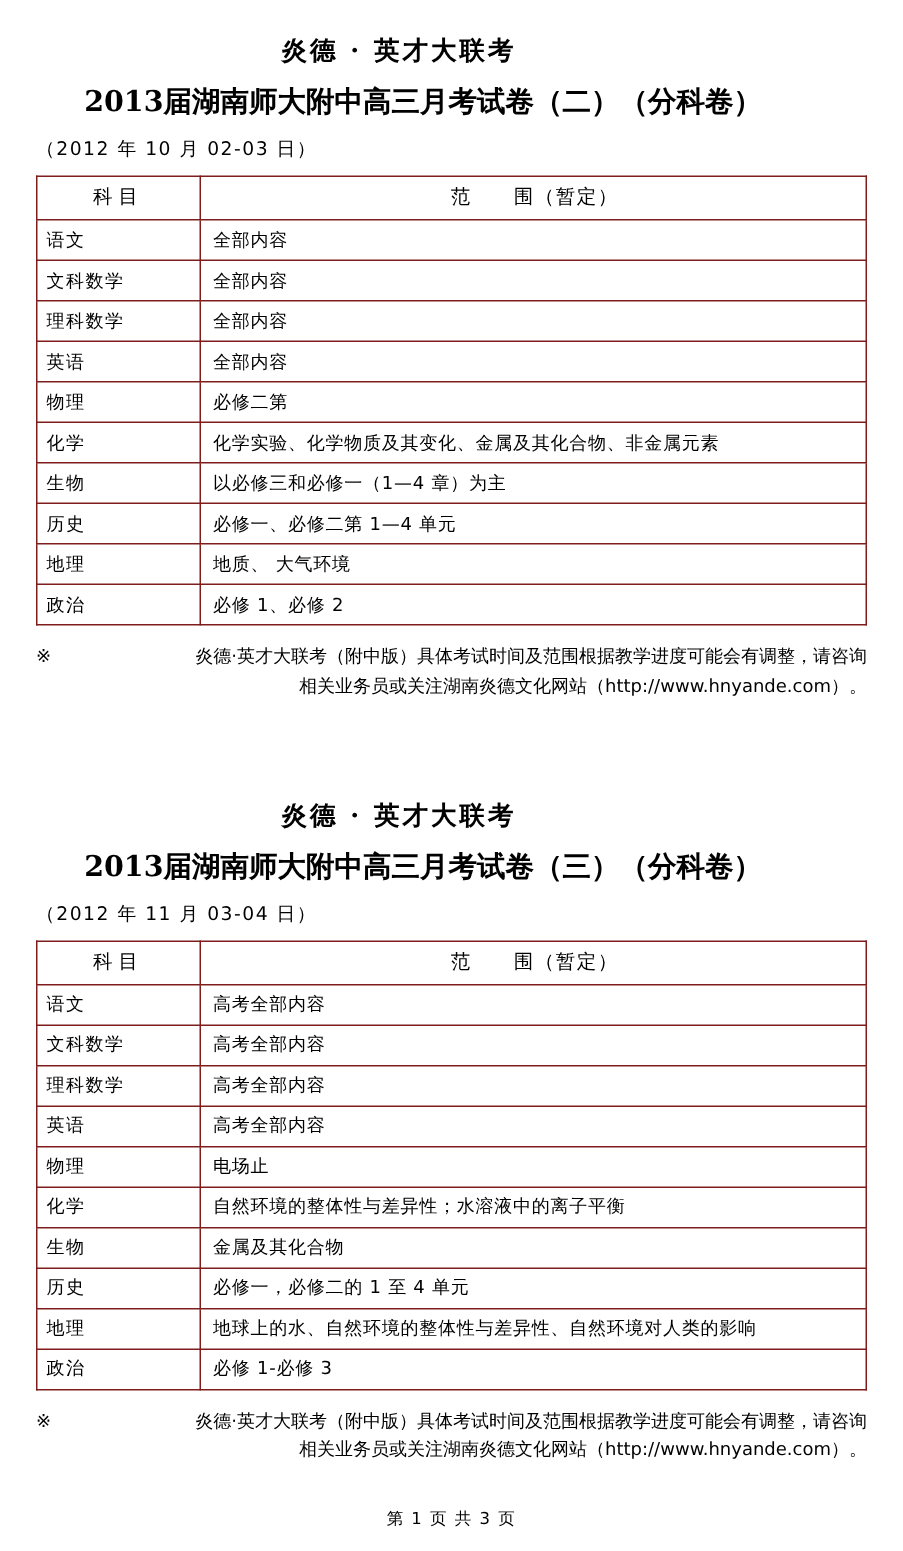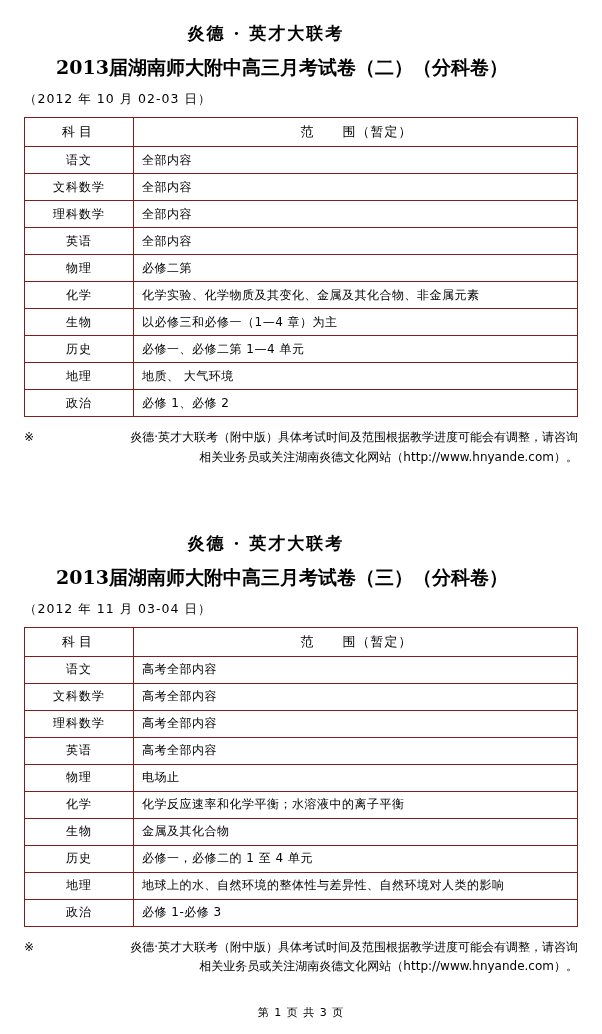--- a/index.html
+++ b/index.html
@@ -61,21 +61,20 @@
   table.schedule td {
     border: 1px solid #7f1d1d;
     height: 26px;
     font-size: 12px;
     padding: 0 6px;
     vertical-align: middle;
     line-height: 1.2;
   }
   table.schedule td.subject {
     width: 96px;
-    text-align: center;
     letter-spacing: 1px;
   }
   table.schedule td.scope {
     text-align: left;
     padding-left: 8px;
     letter-spacing: 0.5px;
   }
   table.schedule tr.head td {
     height: 28px;
     font-size: 13px;
@@ -209,21 +208,21 @@
         <tr>
           <td class="subject">英语</td>
           <td class="scope">高考全部内容</td>
         </tr>
         <tr>
           <td class="subject">物理</td>
           <td class="scope">电场止</td>
         </tr>
         <tr>
           <td class="subject">化学</td>
-          <td class="scope">化学反应速率和化学平衡；水溶液中的离子平衡</td>
+          <td class="scope">自然环境的整体性与差异性；水溶液中的离子平衡</td>
         </tr>
         <tr>
           <td class="subject">生物</td>
           <td class="scope">金属及其化合物</td>
         </tr>
         <tr>
           <td class="subject">历史</td>
           <td class="scope">必修一，必修二的 1 至 4 单元</td>
         </tr>
         <tr>

